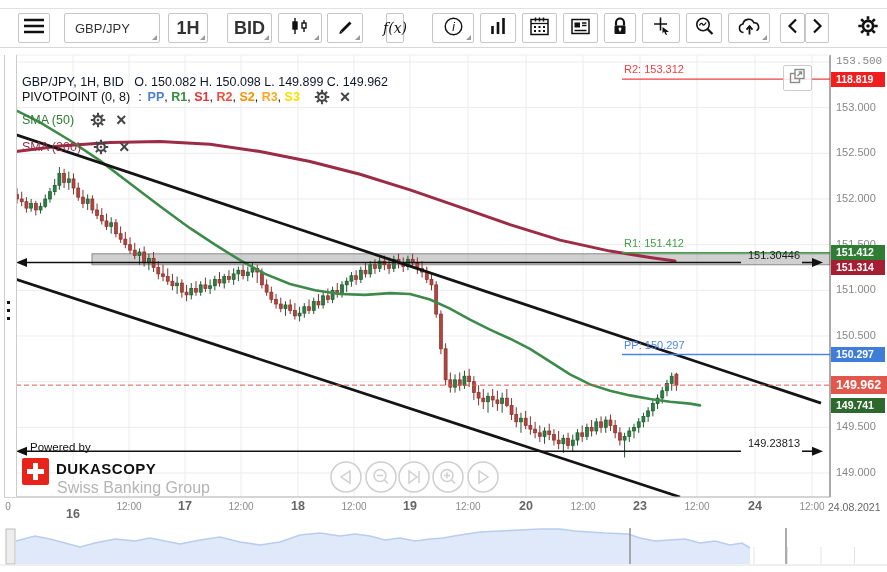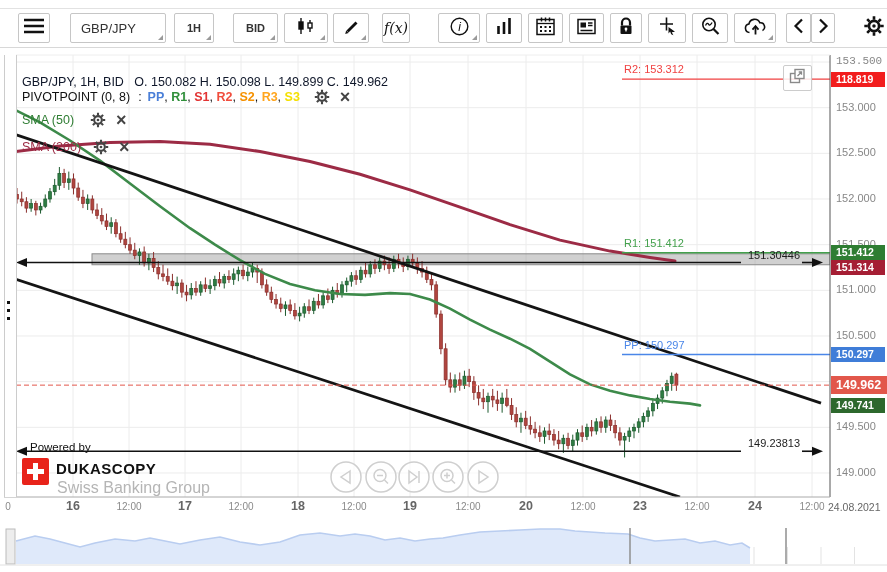--- a/index.html
+++ b/index.html
@@ -7,21 +7,21 @@
        font-family:"Liberation Sans","DejaVu Sans",sans-serif;-webkit-font-smoothing:antialiased;}
   #topline{position:absolute;left:0;top:8px;width:887px;height:0;border-top:1px solid #e2e2e2;}
   
   #toolbar{position:absolute;left:0;top:10px;width:887px;height:36px;display:flex;align-items:center;background:#fff;}
   #toolbar .tbtn{position:relative;height:30px;border:1px solid #c6c6c6;border-radius:2px;background:#fff;
        display:flex;align-items:center;justify-content:center;box-sizing:border-box;color:#111;}
   #toolbar .noborder{border:none;}
   .dd::after{content:'';position:absolute;right:2px;bottom:2px;width:0;height:0;
        border-left:5px solid transparent;border-bottom:5px solid #9a9a9a;}
   .symtext{font-size:13px;color:#333;width:100%;padding-left:10px;text-align:left;}
-  .pertext,.bidtext{font-size:11px;color:#333;font-weight:bold;}
+  .pertext,.bidtext{font-size:18px;color:#333;font-weight:bold;}
   .fxtext{font-family:"DejaVu Serif","Liberation Serif",serif;font-style:italic;font-size:14px;}
   #toolbar-sep{position:absolute;left:0;top:47px;width:887px;border-top:1px solid #d8d8d8;}
   
   .ov{position:absolute;white-space:nowrap;}
   #legend1{left:22px;top:62px;font-size:12.5px;color:#0f172a;margin-top:13px;}
   #legend2{left:22px;top:89px;font-size:12.5px;color:#111;display:flex;align-items:center;}
   #legend3{left:22px;top:112px;font-size:12.5px;color:#2f7d33;display:flex;align-items:center;}
   #legend4{left:22px;top:139px;font-size:12.5px;color:#9c2b45;display:flex;align-items:center;}
   .gear-s{margin-left:14px;display:inline-flex;}
   .close-x{margin-left:10px;font-size:18px;font-weight:bold;color:#444;line-height:12px;}
@@ -57,21 +57,21 @@
 
 <div id="app">
   <div id="topline"></div>
 
   <div id="toolbar">
     <div class="tbtn" style="width:32px;margin-left:18px">
       <span><svg width="22" height="16">
             <path d="M1 2h20M1 8h20M1 14h20" stroke="#111" stroke-width="2.6"></path>
           </svg></span>
     </div>
-    <div class="tbtn dd" style="width:96px;margin-left:20px">
+    <div class="tbtn dd" style="width:96px;margin-left:14px">
       <span class="symtext">GBP/JPY</span>
     </div>
     <div class="tbtn dd" style="width:40px;margin-left:8px">
       <span class="pertext">1H</span>
     </div>
     <div class="tbtn dd" style="width:45px;margin-left:19px">
       <span class="bidtext">BID</span>
     </div>
     <div class="tbtn dd" style="width:44px;margin-left:6px">
       <span><svg width="22" height="18">
@@ -82,21 +82,21 @@
               <rect x="13" y="6" width="4" height="5" fill="#fff"></rect>
             </g>
           </svg></span>
     </div>
     <div class="tbtn dd" style="width:36px;margin-left:5px">
       <span><svg width="19" height="19">
             <path d="M4.5 13.5 L13.5 4.5 l2 2 L6.5 15.5 Z" fill="#111"></path>
             <path d="M3.2 17 l1-3.4 2.4 2.4 z" fill="#111"></path>
           </svg></span>
     </div>
-    <div class="tbtn" style="width:28px;margin-left:13px">
+    <div class="tbtn" style="width:18px;margin-left:23px">
       <span class="fxtext">f(x)</span>
     </div>
     <div class="tbtn dd" style="width:42px;margin-left:28px">
       <span><svg width="21" height="21">
             <circle cx="10.5" cy="10.5" r="8.3" fill="none" stroke="#111" stroke-width="1.4"></circle>
             <text x="10.5" y="15" font-size="12" font-style="italic" font-family="'DejaVu Serif',serif" text-anchor="middle" fill="#111">i</text>
           </svg></span>
     </div>
     <div class="tbtn" style="width:36px;margin-left:6px">
       <span><svg width="18" height="18">
@@ -660,21 +660,21 @@
   <div id="badges">
       <div class="badge" style="top: 71.67px; background: rgb(242, 29, 29);">118.819</div>
       <div class="badge" style="top: 260.147px; background: rgb(165, 30, 52);">151.314</div>
       <div class="badge" style="top: 245.197px; background: rgb(46, 125, 50);">151.412</div>
       <div class="badge" style="top: 347.03px; background: rgb(63, 125, 216);">150.297</div>
       <div class="badge big" style="top: 376.126px; background: rgb(226, 87, 75);">149.962</div>
       <div class="badge" style="top: 397.809px; background: rgb(45, 104, 45);">149.741</div>
     </div>
   <div id="xlabs">
       <div class="xlab xmin" style="left: 8px;">0</div>
-      <div class="xlab xmaj" style="left: 73px;">16</div>
+      <div class="xlab xmaj" style="left: 73px; margin-top: 8px;">16</div>
       <div class="xlab xmin" style="left: 129px;">12:00</div>
       <div class="xlab xmaj" style="left: 185px;">17</div>
       <div class="xlab xmin" style="left: 241px;">12:00</div>
       <div class="xlab xmaj" style="left: 298px;">18</div>
       <div class="xlab xmin" style="left: 354px;">12:00</div>
       <div class="xlab xmaj" style="left: 410px;">19</div>
       <div class="xlab xmin" style="left: 468px;">12:00</div>
       <div class="xlab xmaj" style="left: 526px;">20</div>
       <div class="xlab xmin" style="left: 583px;">12:00</div>
       <div class="xlab xmaj" style="left: 640px;">23</div>

